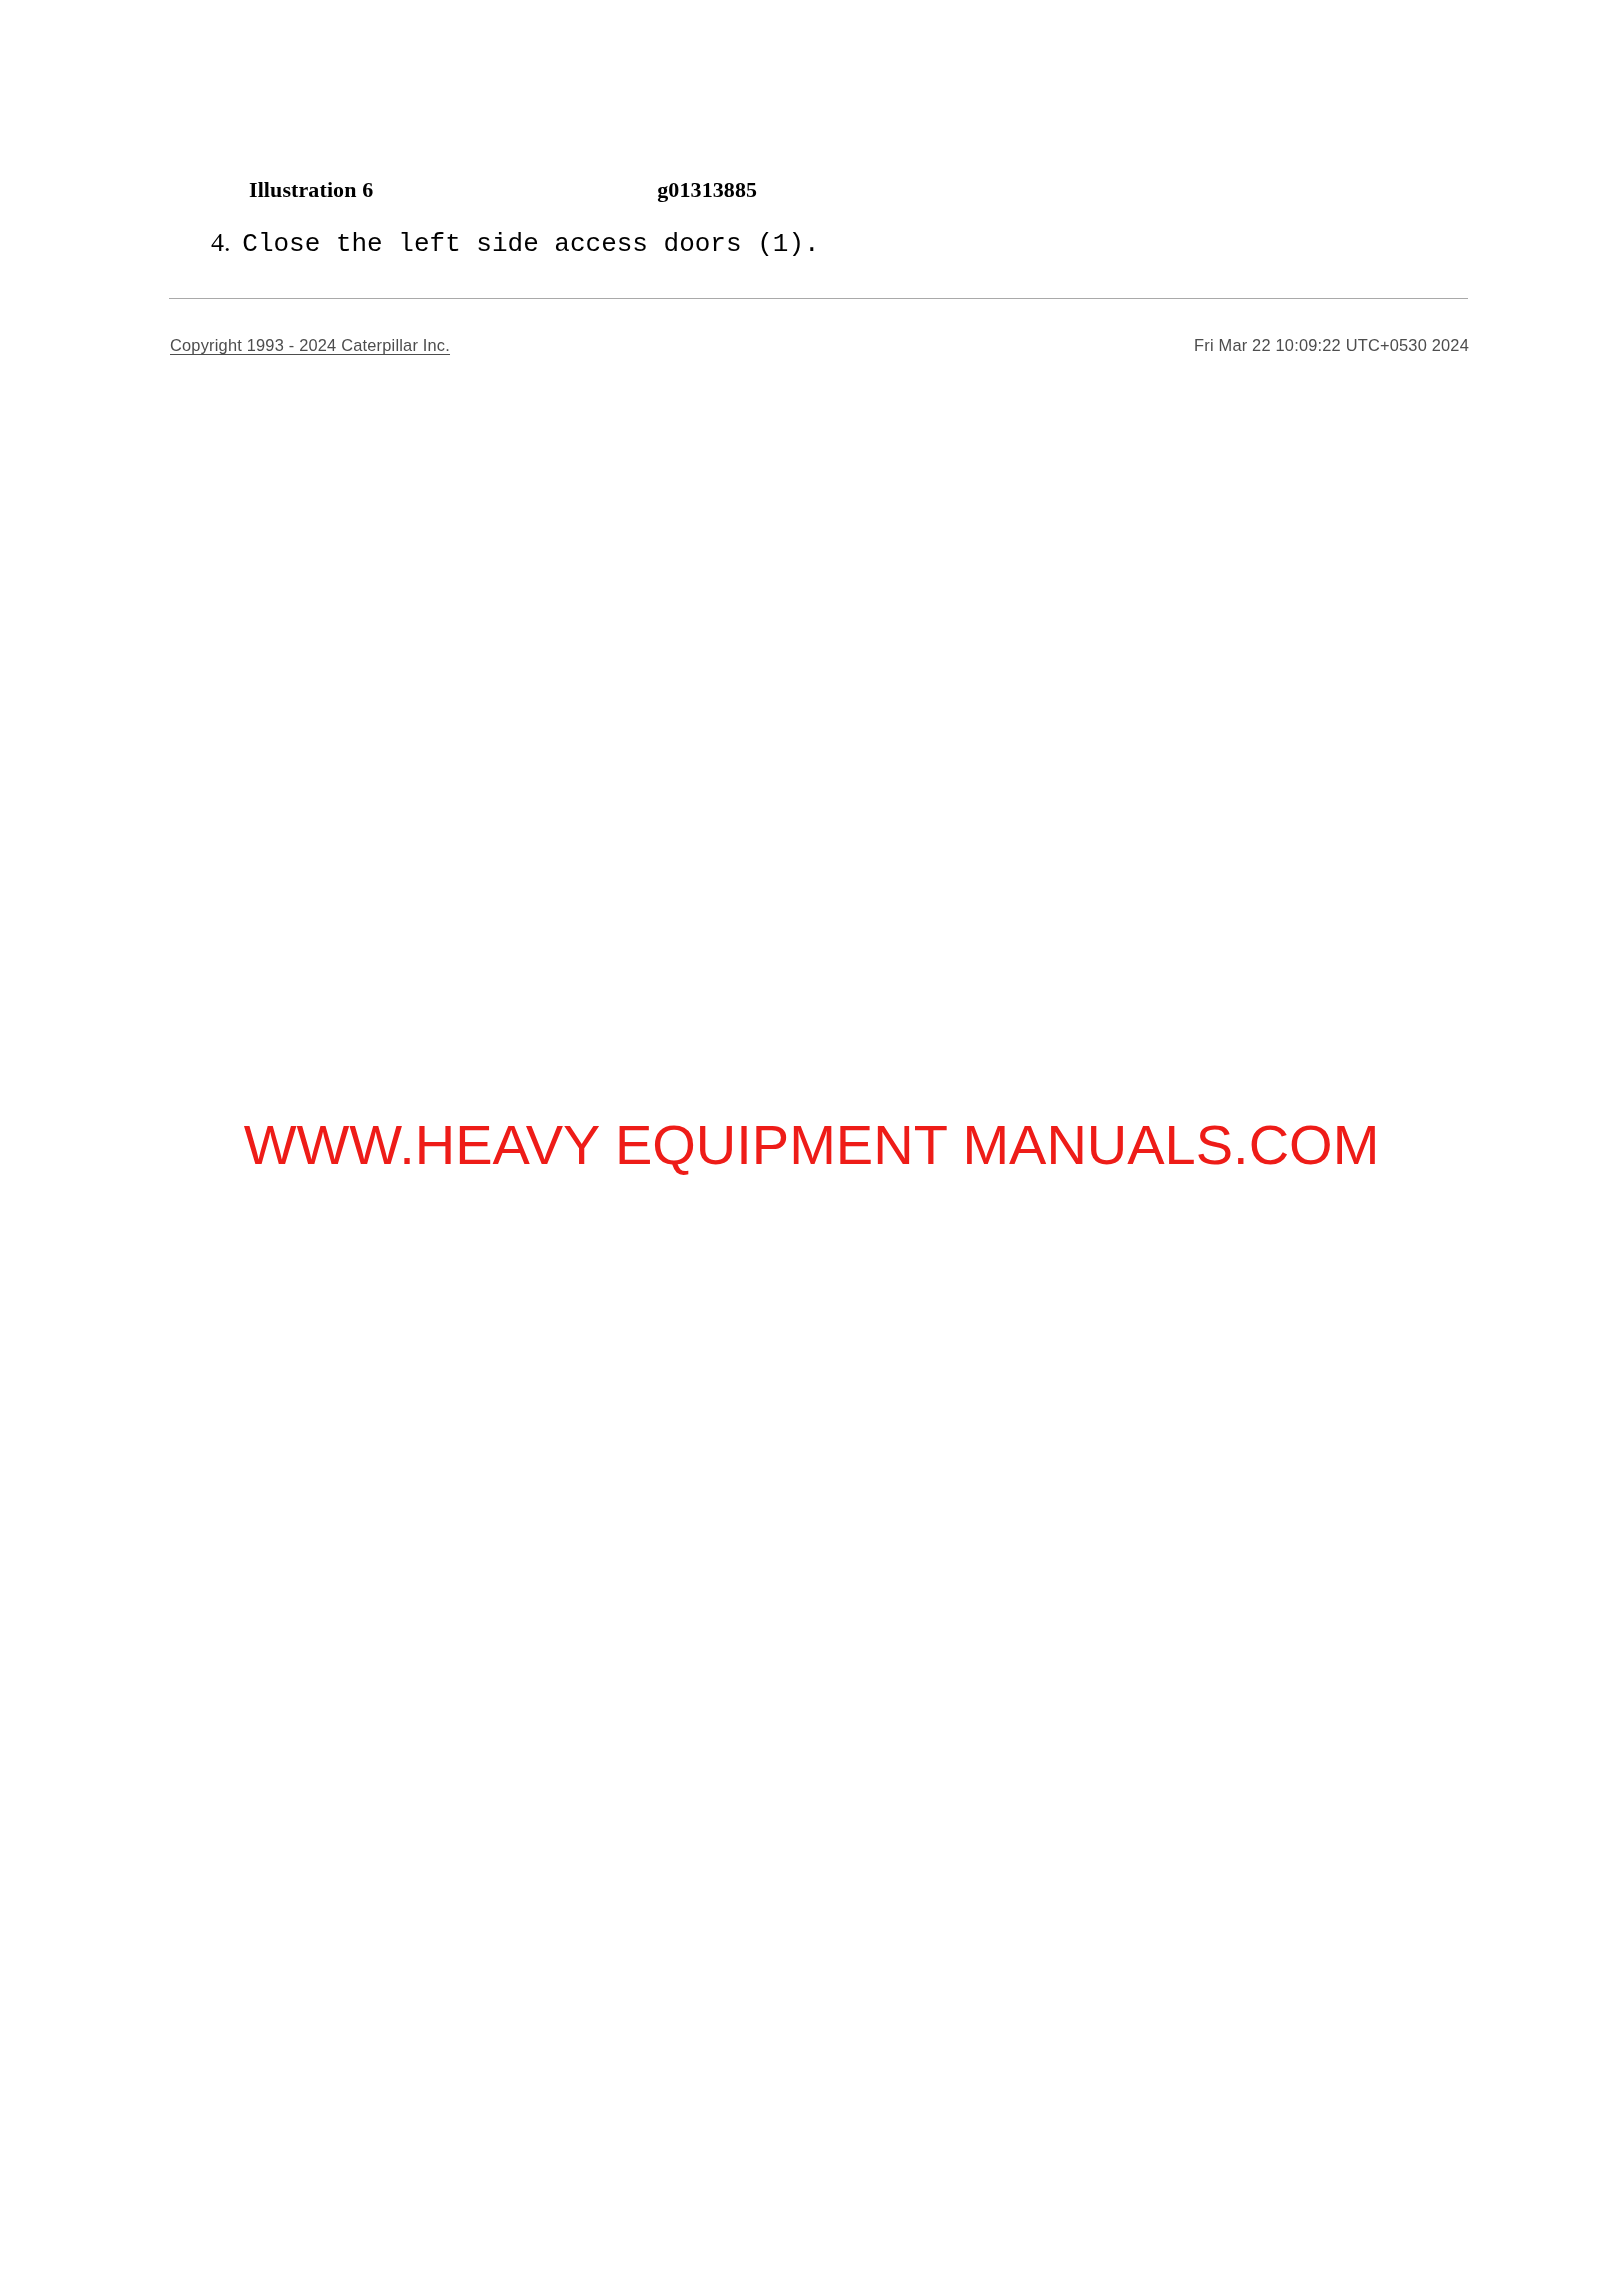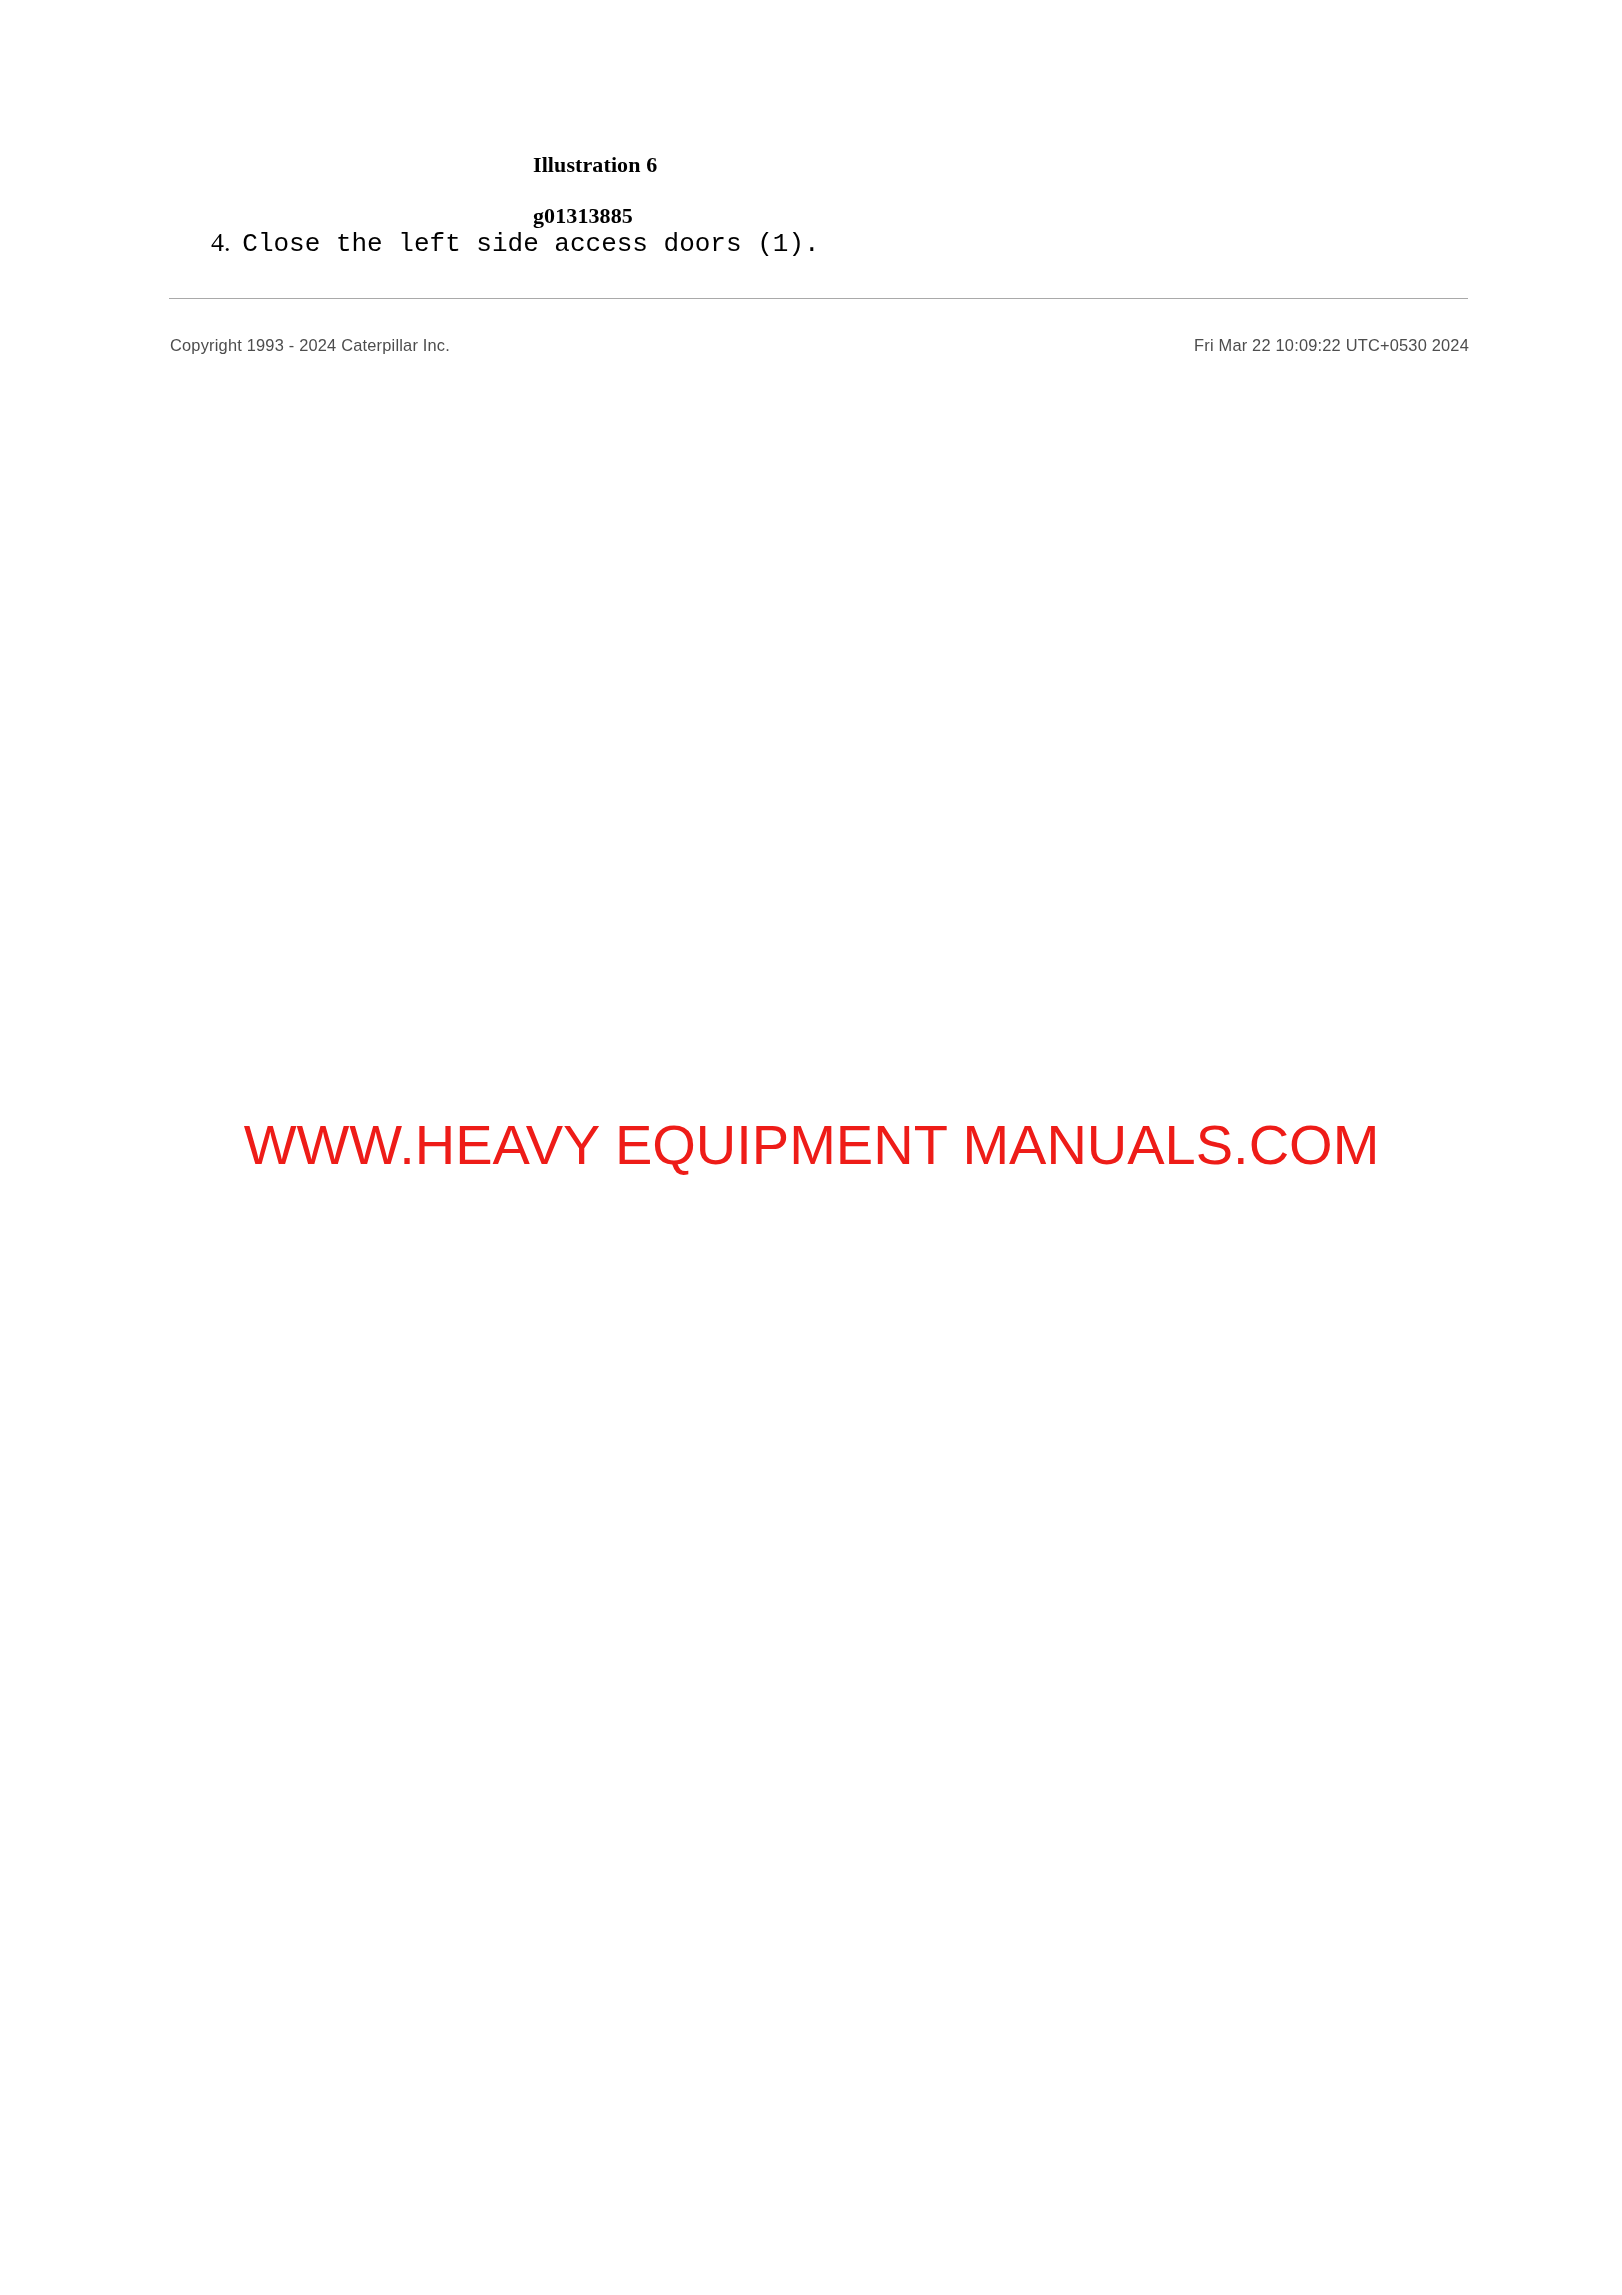--- a/index.html
+++ b/index.html
@@ -17,21 +17,20 @@
   }
 
   
   .illus-row {
     position: absolute;
     left: 249px;
     top: 152px;
     width: 1126px;
     display: flex;
     align-items: baseline;
-    flex-direction: column;
   }
   .illus-label {
     font-family: "Liberation Serif", serif;
     font-size: 22px;
     font-weight: bold;
     letter-spacing: 0.1px;
     white-space: nowrap;
   }
   .illus-id {
     font-family: "Liberation Serif", serif;
@@ -85,20 +84,21 @@
   }
   .footer-left {
     position: absolute;
     left: 0;
     top: 0;
     width: 785px;
   }
   .footer-line {
     display: block;
     margin-bottom: 15.7px;
+    text-decoration: underline;
     text-underline-offset: 2.6px;
     white-space: nowrap;
     letter-spacing: 0.2px;
   }
   .footer-date {
     position: absolute;
     right: 0;
     top: 0;
     text-align: right;
     white-space: nowrap;

